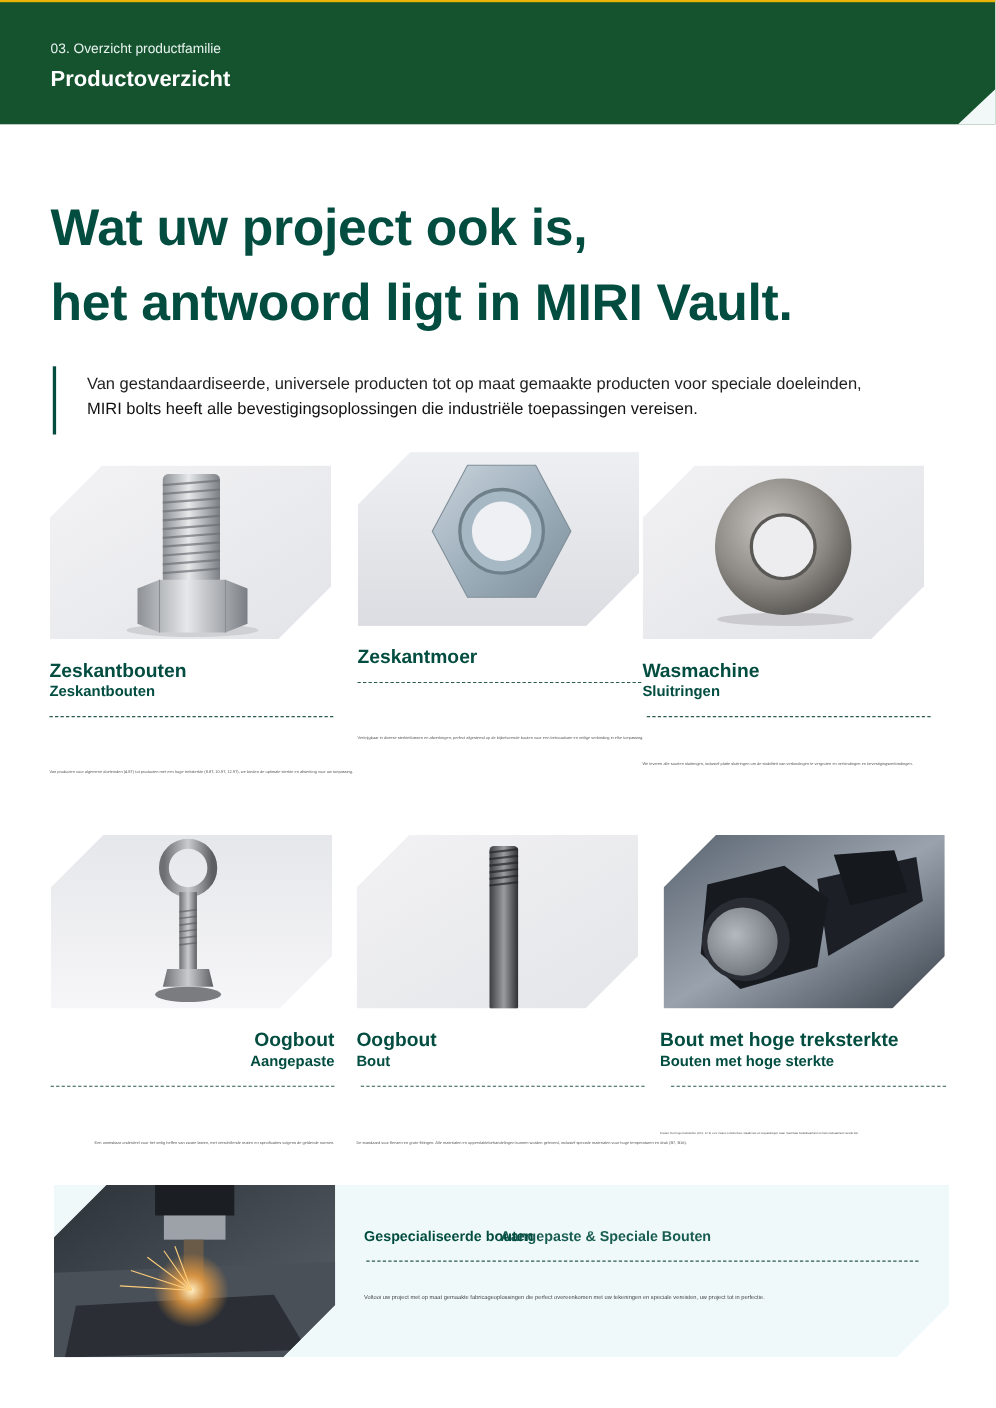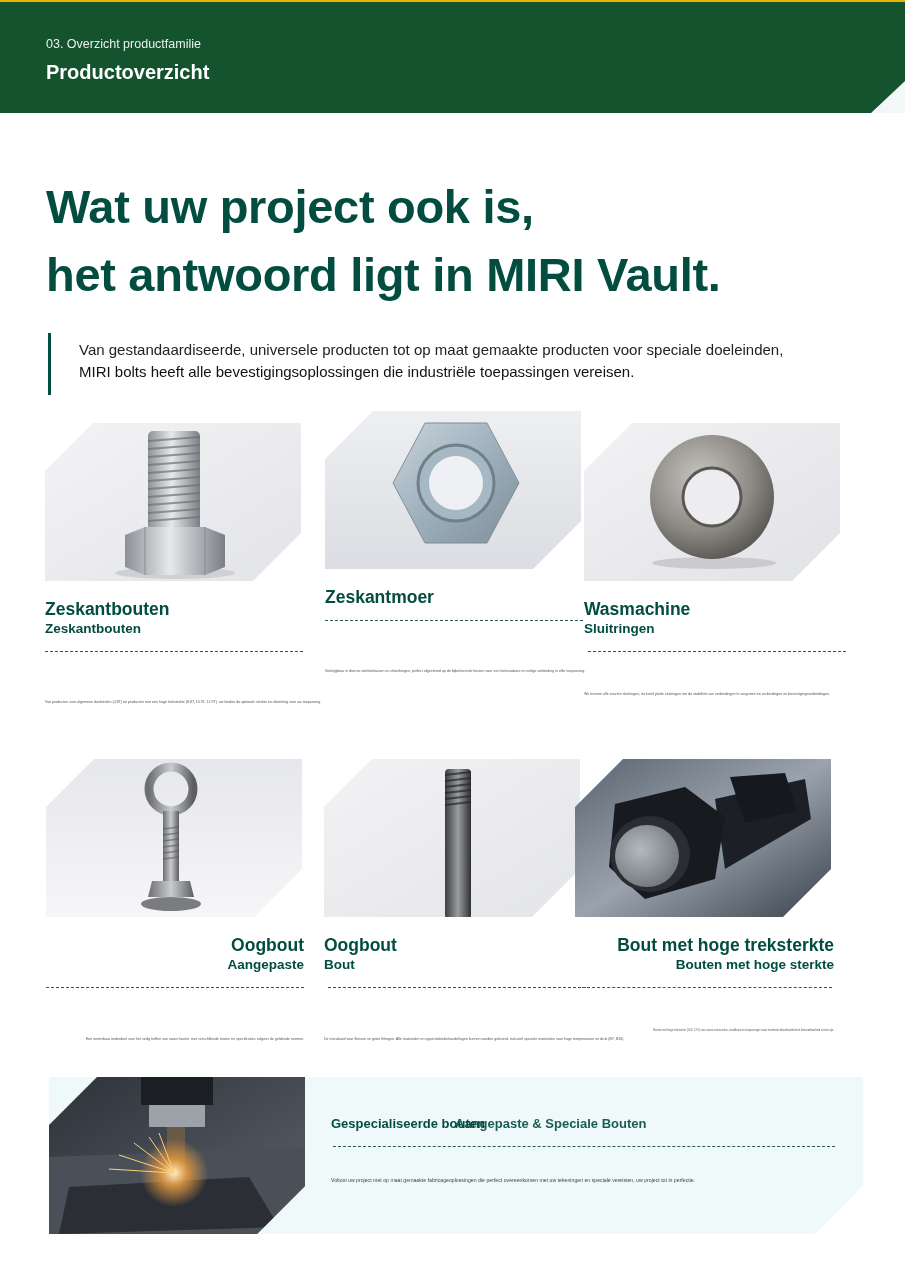--- a/index.html
+++ b/index.html
@@ -206,21 +206,21 @@
           <line x1="121" y1="46" x2="147" y2="43"></line>
       </g>
     </svg>
   </div>
   <div class="title">Oogbout</div>
   <div class="subtitle">Bout</div>
   <div class="divider" style="margin-left:4px;"></div>
   <div class="desc" style="margin-top:49px;">De standaard voor flenzen en grote fittingen. Alle materialen en oppervlaktebehandelingen kunnen worden geleverd, inclusief speciale materialen voor hoge temperaturen en druk (B7, B16).</div>
 </div>
 
-<div class="card" style="left:572px; top:759px;text-align:right;">
+<div class="card" style="left:600px; top:759px;">
   <div class="img" style="margin-left:3px;">
     <svg width="256" height="158" viewBox="0 0 256 158">
       <defs>
         <linearGradient id="bg6" x1="0" y1="0" x2="1" y2="1">
             <stop offset="0" stop-color="#5a6470"></stop>
             <stop offset="0.5" stop-color="#9aa3ad"></stop>
             <stop offset="1" stop-color="#3a424c"></stop>
           </linearGradient>
         <radialGradient id="face6" cx="0.4" cy="0.4" r="0.7">
             <stop offset="0" stop-color="#b4b9bf"></stop>

